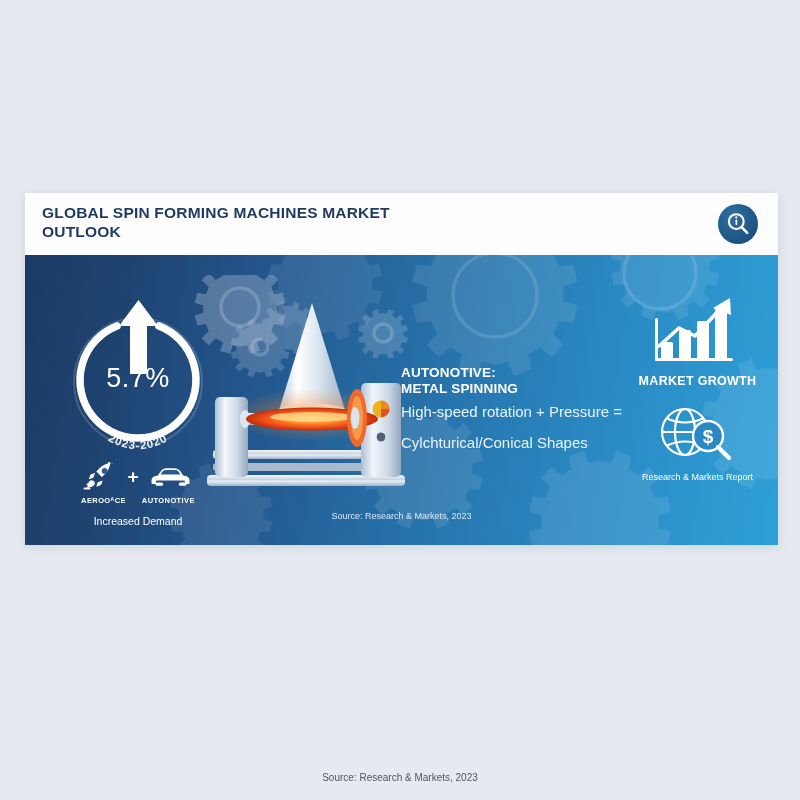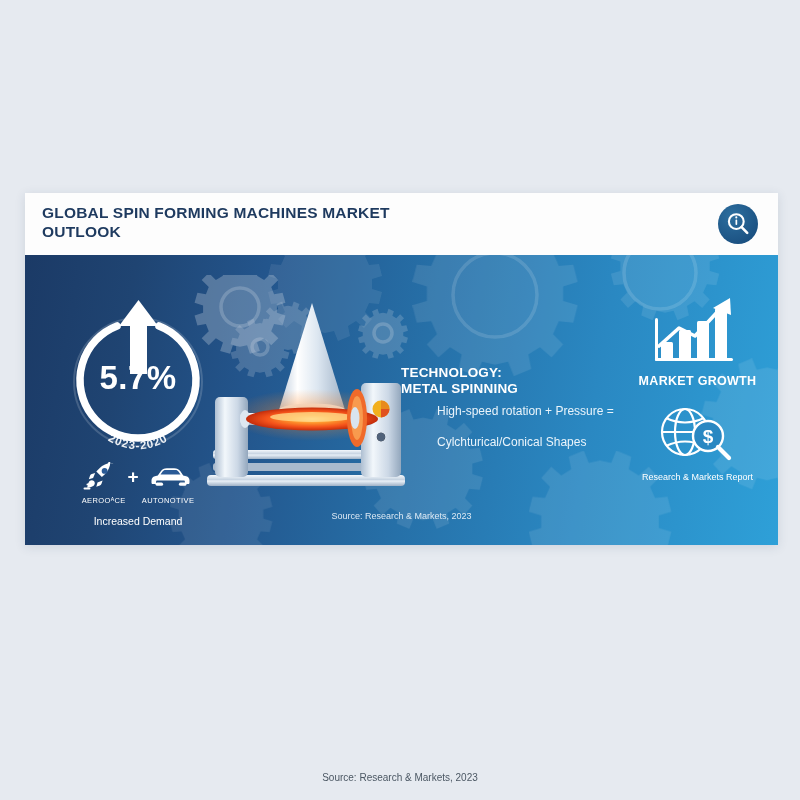--- a/index.html
+++ b/index.html
@@ -76,38 +76,38 @@
     left: 18px; top: 45px;
     width: 190px; height: 245px;
     text-align: center;
   }
   .cagr-ring { position: relative; width: 190px; height: 160px; }
   .cagr-text {
     position: absolute;
     left: 0; top: 65px; width: 190px;
     color: #ffffff;
   }
-  .cagr-value { font-size: 33px; font-weight: bold; line-height: 26px; letter-spacing: 0.5px;}
+  .cagr-value { font-size: 27px; font-weight: normal; line-height: 26px; letter-spacing: 0.5px;}
   .cagr-label { font-size: 18px; font-weight: bold; line-height: 20px; }
 
   .demand-icons {
     position: absolute;
     left: 0; top: 160px; width: 190px;
   }
   .demand-row {
     display: flex; align-items: center; justify-content: center;
     gap: 10px; height: 34px;
   }
   .plus-sign { color: #fff; font-size: 19px; font-weight: bold; }
   .demand-labels {
     display: flex; justify-content: center; gap: 16px;
     margin-top: 2px;
   }
   .demand-labels span {
-    color: #ffffff; font-size: 7.5px; font-weight: normal; letter-spacing: 0.4px;
+    color: #ffffff; font-size: 7.5px; font-weight: bold; letter-spacing: 0.4px;
   }
   .demand-caption {
     color: #ffffff; font-size: 10.5px; margin-top: 10px; 
   }
 
   
   .machine-zone {
     position: absolute;
     left: 160px; top: 20px;
     width: 250px; height: 230px;
@@ -117,21 +117,21 @@
   .tech-zone {
     position: absolute;
     left: 376px; top: 110px;
     width: 230px;
   }
   .tech-head {
     color: #ffffff; font-size: 13.5px; font-weight: bold; line-height: 16px;
     letter-spacing: 0.2px;
   }
   .tech-sub {
-    color: #eaf4fb; font-size: 12px; line-height: 15px; margin-top: 7px; padding-left: 36px;
+    color: #eaf4fb; font-size: 15px; line-height: 15px; margin-top: 7px;
   }
 
   
   .right-zone {
     position: absolute;
     left: 600px; top: 35px;
     width: 145px;
     text-align: center;
   }
   .growth-label {
@@ -350,21 +350,21 @@
           <ellipse cx="127" cy="144" rx="66" ry="11.5" fill="url(#hot)"></ellipse>
           <ellipse cx="127" cy="142" rx="42" ry="5" fill="#ffd98a" opacity="0.8"></ellipse>
 
           <ellipse cx="172" cy="143" rx="10" ry="29" fill="#f06a2a"></ellipse>
           <ellipse cx="172" cy="143" rx="6" ry="22" fill="#f89a4e"></ellipse>
           <ellipse cx="170" cy="143" rx="4.5" ry="11" fill="#d9e4ef"></ellipse>
         </svg>
       </div>
 
       <div class="tech-zone">
-        <div class="tech-head">TECHNOLOGY:</div>
+        <div class="tech-head">AUTONOTIVE:</div>
         <div class="tech-head">METAL SPINNING</div>
         <div class="tech-sub">High-speed rotation + Pressure =</div>
         <div class="tech-sub" style="margin-top:16px">Cylchturical/Conical Shapes</div>
       </div>
 
       <div class="right-zone">
         <svg width="145" height="76" viewBox="0 0 145 76">
           <g fill="#ffffff">
             <rect x="36" y="52" width="12" height="18" rx="1.5"></rect>
             <rect x="54" y="40" width="12" height="30" rx="1.5"></rect>

